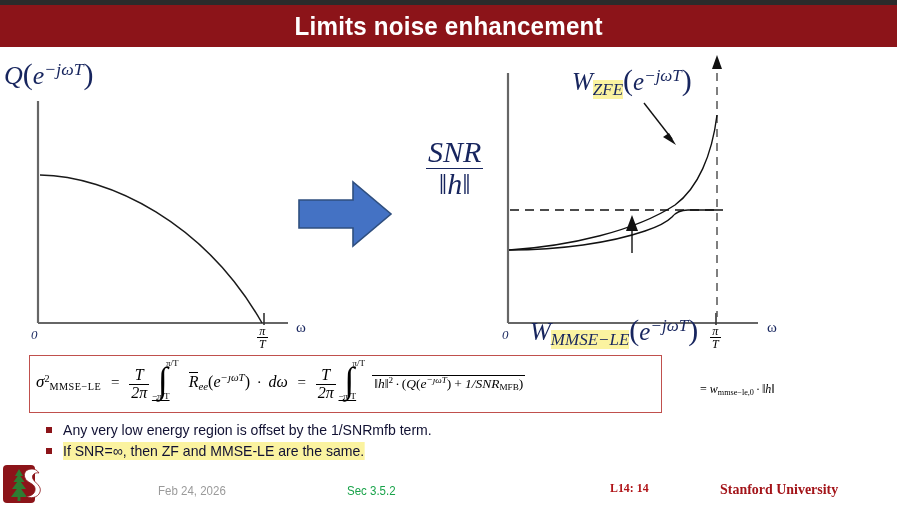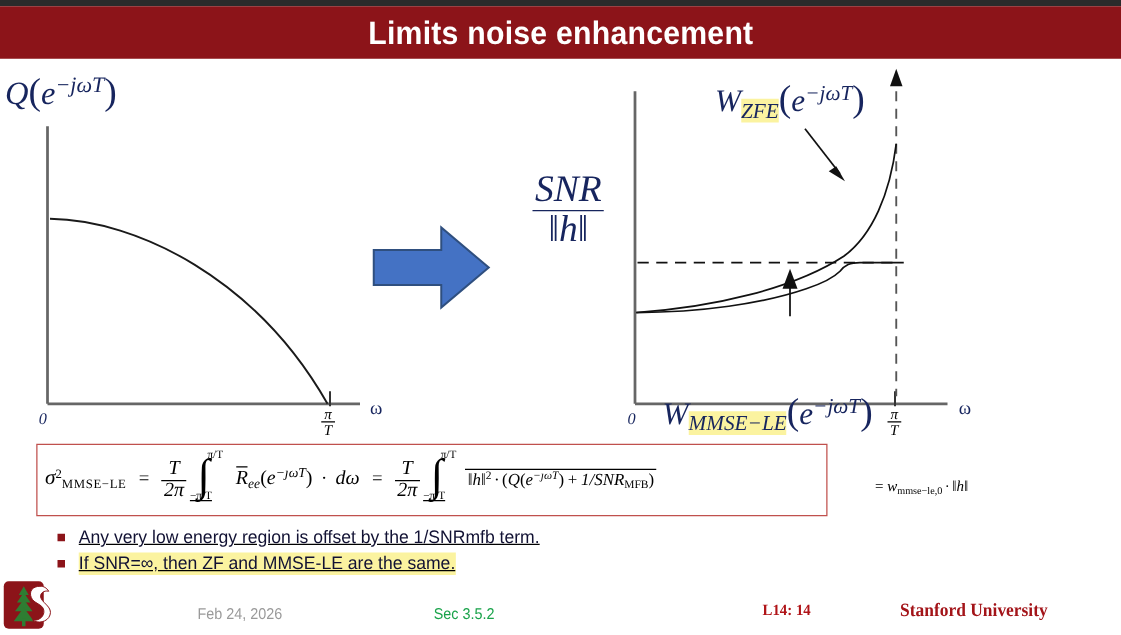--- a/index.html
+++ b/index.html
@@ -53,21 +53,21 @@
     font-family:"Liberation Serif",serif;font-size:12px;color:#000;white-space:nowrap;
   }
 
   
   .intg{display:inline-block;position:relative;vertical-align:middle;width:26px;height:34px;}
   .intg .sym{position:absolute;left:5px;top:-4px;font-size:36px;line-height:34px;font-family:"Liberation Serif",serif;font-style:italic;}
   .intg .up{position:absolute;left:13px;top:-9px;font-size:9px;font-style:normal;}
   .intg .lo{position:absolute;left:-1px;top:24px;font-size:9px;font-style:normal;text-decoration:underline;}
 
   
-  .bullets{position:absolute;left:30px;top:421px;width:620px;text-decoration:underline;}
+  .bullets{position:absolute;left:30px;top:421px;width:620px;}
   .bullet{display:flex;align-items:flex-start;margin-bottom:2px;}
   .bullet .sq{width:6px;height:6px;background:#8C1419;margin:6px 11px 0 16px;flex:0 0 auto;}
   .bullet .tx{
     font-family:"Liberation Sans",sans-serif;font-size:14.5px;color:#111133;
     line-height:1.28;transform:scaleX(.97);transform-origin:left center;
   }
 
   
   .foot{position:absolute;font-family:"Liberation Sans",sans-serif;white-space:nowrap;}
   .f-date{left:158px;top:484px;font-size:12.5px;color:#9a9a9a;transform:scaleX(.92);transform-origin:left;}

